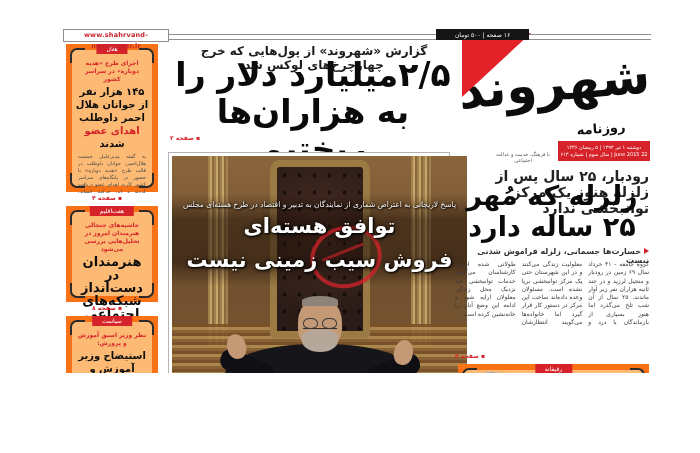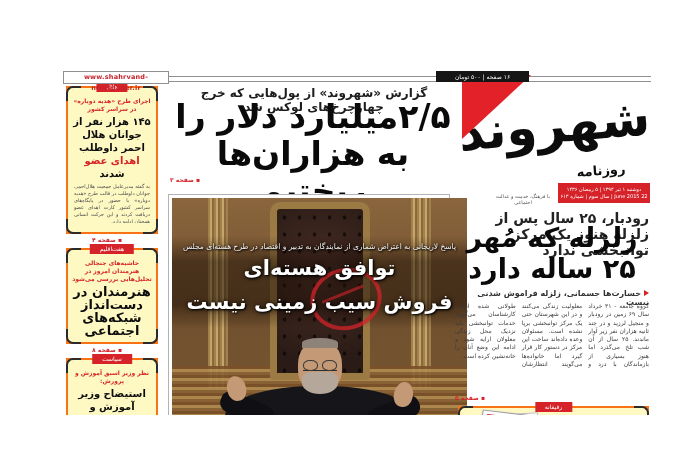--- a/index.html
+++ b/index.html
@@ -1,17 +1,17 @@
 <!DOCTYPE html>
 <html lang="fa"><head>
 <meta charset="utf-8">
 <style>
   html,body{margin:0;padding:0;background:#fff;}
   #canvas{position:relative;width:700px;height:373px;background:#ffffff;overflow:hidden;
-          font-family:"DejaVu Sans",sans-serif;color:#111;margin-top:42px;}
+          font-family:"DejaVu Sans",sans-serif;color:#111;}
   .abs{position:absolute;}
   .rtl{direction:rtl;}
   
   .toprule{left:63px;top:34px;width:588px;height:4px;border-top:1px solid #8f8f8f;border-bottom:1px solid #8f8f8f;background:#fff;}
   .urlbox{left:63px;top:29px;width:104px;height:11px;border:1px solid #8f8f8f;background:#fff;
           color:#c6232b;font-size:6.5px;font-weight:bold;line-height:11px;text-align:center;letter-spacing:.2px;z-index:4;}
   .pricebar{left:436px;top:29px;width:93px;height:11px;background:#151515;color:#fff;font-size:6px;
             line-height:11px;text-align:center;z-index:5;}
   .flag{left:462px;top:33px;width:0;height:0;border-top:64px solid #e22128;border-right:69px solid transparent;z-index:3;}
   
@@ -71,21 +71,21 @@
   
   .rq-kicker{left:455px;top:168px;width:194px;text-align:right;font-size:14px;font-weight:bold;color:#222;}
   .rq-h{left:455px;top:180px;width:194px;text-align:center;font-size:27px;font-weight:bold;color:#0a0a0a;line-height:31px;}
   .rq-deck{left:455px;top:247px;width:194px;text-align:right;font-size:8px;font-weight:bold;color:#333;}
   .arrow-r{display:inline-block;width:0;height:0;border-top:3px solid transparent;border-bottom:3px solid transparent;
            border-left:5px solid #d6232a;margin-left:3px;}
   .rq-body{left:455px;top:260px;width:194px;height:90px;column-count:3;column-gap:6px;
            font-size:6px;line-height:8.3px;text-align:justify;color:#3b3b3b;overflow:hidden;}
   .rq-ref{left:455px;top:352px;}
   
-  .bbox{border:2px solid #f97316;background:#fef9c3;box-sizing:border-box;}
+  .bbox{border:6px solid #f97316;background:#fdba74;box-sizing:border-box;}
   .bk{position:absolute;width:13px;height:13px;border:2px solid #2b2b2b;}
   .bk.tl{left:-2px;top:-2px;border-right:none;border-bottom:none;border-radius:7px 0 0 0;}
   .bk.tr{right:-2px;top:-2px;border-left:none;border-bottom:none;border-radius:0 7px 0 0;}
   .bk.bl{left:-2px;bottom:-2px;border-right:none;border-top:none;border-radius:0 0 0 7px;}
   .bk.br{right:-2px;bottom:-2px;border-left:none;border-top:none;border-radius:0 0 7px 0;}
   .tab{position:absolute;top:-6px;left:50%;transform:translateX(-50%);background:#d6232a;color:#fff;
        font-size:6px;line-height:10px;padding:0 10px;white-space:nowrap;z-index:2;}
   
   .feat{left:458px;top:364px;width:191px;height:82px;}
   .feat-kicker{position:absolute;right:92px;top:12px;width:92px;text-align:center;font-size:5.5px;color:#d6232a;line-height:7px;font-weight:bold;}

